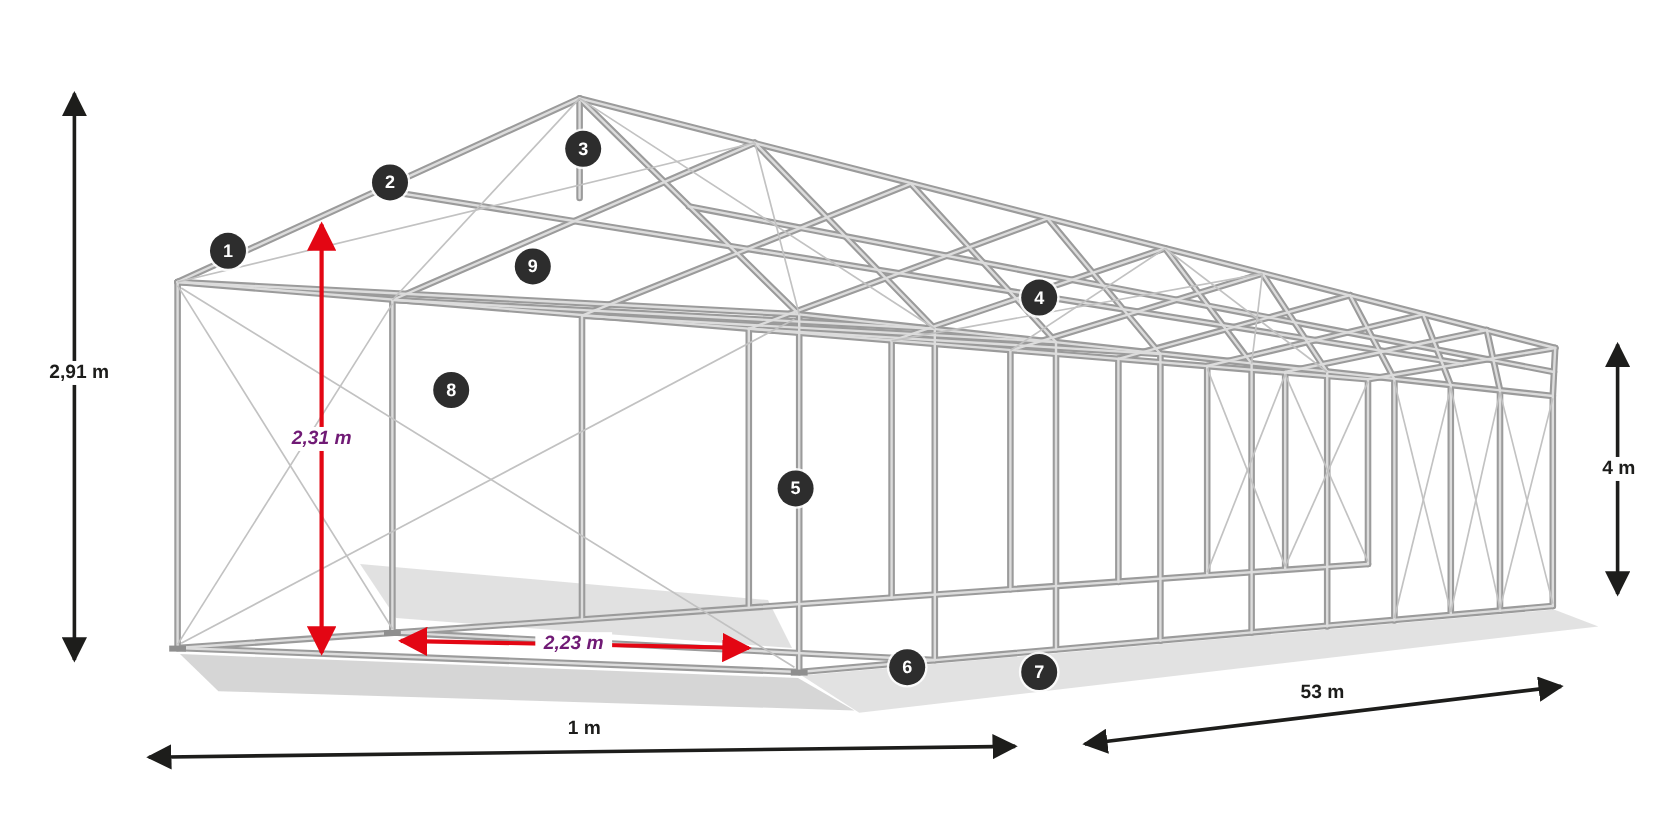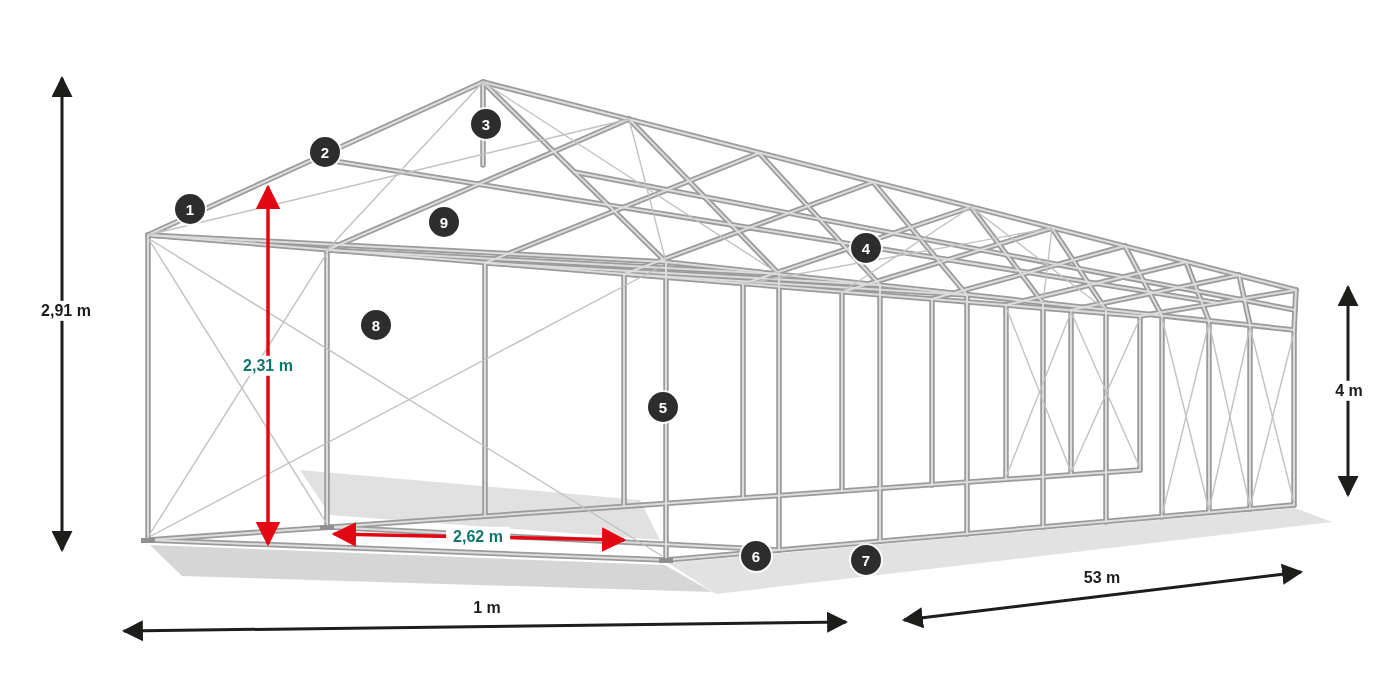--- a/index.html
+++ b/index.html
@@ -4,21 +4,21 @@
 <style>
   html,body{margin:0;padding:0;background:#ffffff;}
   .stage{position:relative;width:1400px;height:700px;overflow:hidden;background:#ffffff;
          font-family:"Liberation Sans",sans-serif;}
   .stage svg{position:absolute;left:0;top:0;}
   .marker{position:absolute;width:30px;height:30px;border-radius:50%;background:#2d2d2d;color:#fff;
           display:flex;align-items:center;justify-content:center;font-weight:700;font-size:15px;
           transform:translate(-50%,-50%);box-shadow:0 0 0 2px rgba(255,255,255,.85);cursor:pointer;}
   .dim{position:absolute;transform:translate(-50%,-50%);font-weight:700;font-size:16px;color:#1d1d1b;
        background:#ffffff;padding:1px 7px;white-space:nowrap;line-height:1.15;}
-  .dim-red{color:#0f766e;}
+  .dim-red{color:#701a75;font-style:italic;}
 </style>
 </head>
 <body>
 
 <div class="stage">
 
   <svg width="1400" height="700" viewBox="0 0 1400 700">
     <defs>
       <marker id="arrB" viewBox="0 0 10 10" refX="9" refY="5" markerWidth="7" markerHeight="7" orient="auto-start-reverse">
         <path d="M0,0 L10,5 L0,10 z" fill="#1d1d1b"></path>
@@ -154,18 +154,18 @@
   <div class="marker" style="left:486px;top:124px">3</div>
   <div class="marker" style="left:866px;top:248px">4</div>
   <div class="marker" style="left:663px;top:407px">5</div>
   <div class="marker" style="left:756px;top:556px">6</div>
   <div class="marker" style="left:866px;top:560px">7</div>
   <div class="marker" style="left:376px;top:325px">8</div>
   <div class="marker" style="left:444px;top:222px">9</div>
 
   <div class="dim" style="left:66px;top:311px">2,91 m</div>
   <div class="dim dim-red" style="left:268px;top:366px">2,31 m</div>
-  <div class="dim dim-red" style="left:478px;top:537px">2,62 m</div>
+  <div class="dim dim-red" style="left:478px;top:537px">2,23 m</div>
   <div class="dim" style="left:487px;top:608px">1 m</div>
   <div class="dim" style="left:1102px;top:578px">53 m</div>
   <div class="dim" style="left:1349px;top:391px">4 m</div>
 
 </div>
 
 </body></html>

